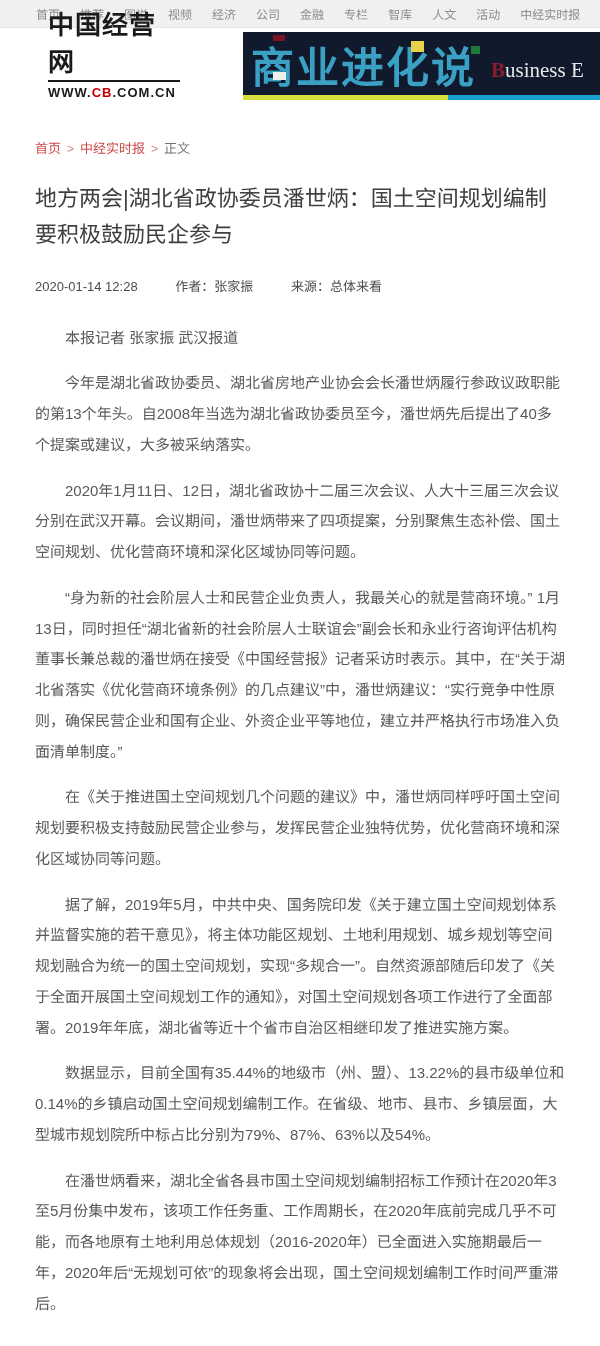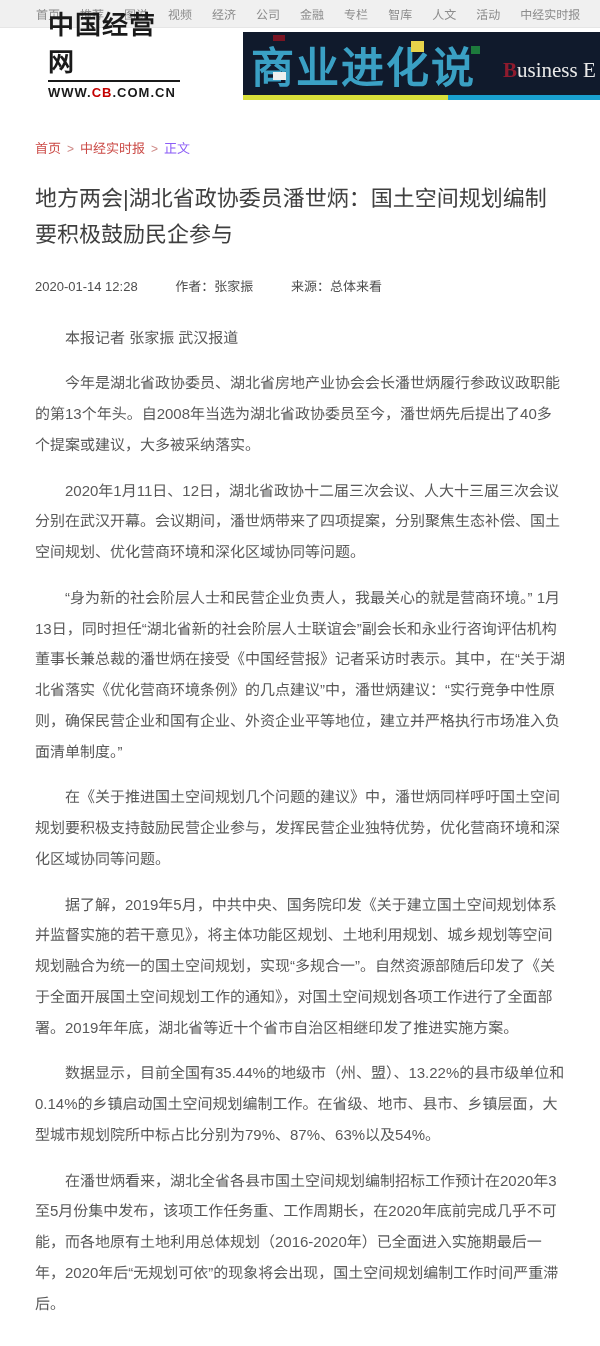--- a/index.html
+++ b/index.html
@@ -21,37 +21,37 @@
   .nav-item{font-size:12px;color:var(--nav-text);padding:0 10px;white-space:nowrap;cursor:pointer;}
 
   
   .header{display:flex;align-items:flex-end;padding:10px 0 8px 48px;height:80px;}
   .logo{width:132px;flex:0 0 auto;cursor:pointer;}
   .logo-cn{font-family:"Liberation Serif","DejaVu Serif",serif;font-weight:bold;font-size:26px;color:#1a1a1a;letter-spacing:1px;border-bottom:2px solid #1a1a1a;padding-bottom:2px;}
   .logo-url{font-weight:bold;font-size:13px;color:#1a1a1a;letter-spacing:1px;margin-top:3px;}
   .logo-url .red{color:var(--logo-red);margin-top:40px;}
   .banner{position:relative;margin-left:63px;width:370px;height:68px;background:var(--banner-bg);overflow:hidden;flex:0 0 auto;cursor:pointer;}
   .banner-cn{position:absolute;left:8px;top:1px;font-size:43px;font-weight:900;color:var(--banner-teal);letter-spacing:2px;font-family:Liberation Mono, monospace;}
-  .banner-en{position:absolute;left:260px;top:26px;font-family:"Liberation Serif","DejaVu Serif",serif;font-size:21px;color:#e9e9e9;white-space:nowrap;}
+  .banner-en{position:absolute;left:248px;top:26px;font-family:"Liberation Serif","DejaVu Serif",serif;font-size:21px;color:#e9e9e9;white-space:nowrap;}
   .banner-en .red-b{color:var(--business-b);font-weight:bold;}
   .strip{position:absolute;bottom:0;height:5px;display:block;}
   .strip-yellow{left:0;width:205px;background:var(--strip-yellow);}
   .strip-cyan{left:205px;right:0;background:var(--strip-cyan);}
   .accent{position:absolute;display:block;}
   .a1{left:30px;top:3px;width:12px;height:6px;background:#7a1422;}
   .a2{left:30px;top:40px;width:13px;height:8px;background:#eef0ee;}
   .a3{left:168px;top:9px;width:13px;height:11px;background:#e8d34a;}
   .a4{left:228px;top:14px;width:9px;height:8px;background:#1d7a3c;}
 
   
   .content{padding:0 35px;}
   .breadcrumb{margin-top:30px;font-size:13px;color:var(--crumb-red);}
   .breadcrumb a{color:var(--crumb-red);text-decoration:none;cursor:pointer;}
   .breadcrumb .sep{color:#cf8a87;margin:0 6px;font-size:12px;}
-  .breadcrumb .current{color:#8b5cf6;text-align:right;}
+  .breadcrumb .current{color:#737373;text-align:right;}
   .title{margin-top:24px;font-size:22px;line-height:1.65;font-weight:500;color:var(--title-color);}
   .meta{margin-top:22px;font-size:13px;color:var(--meta-color);}
   .meta span{margin-right:34px;}
   .body{margin-top:28px;}
   .para{font-size:15px;line-height:2.05;color:var(--body-color);text-indent:2em;margin-bottom:15px;}
 </style>
 </head>
 <body>
 
 <div class="page">

